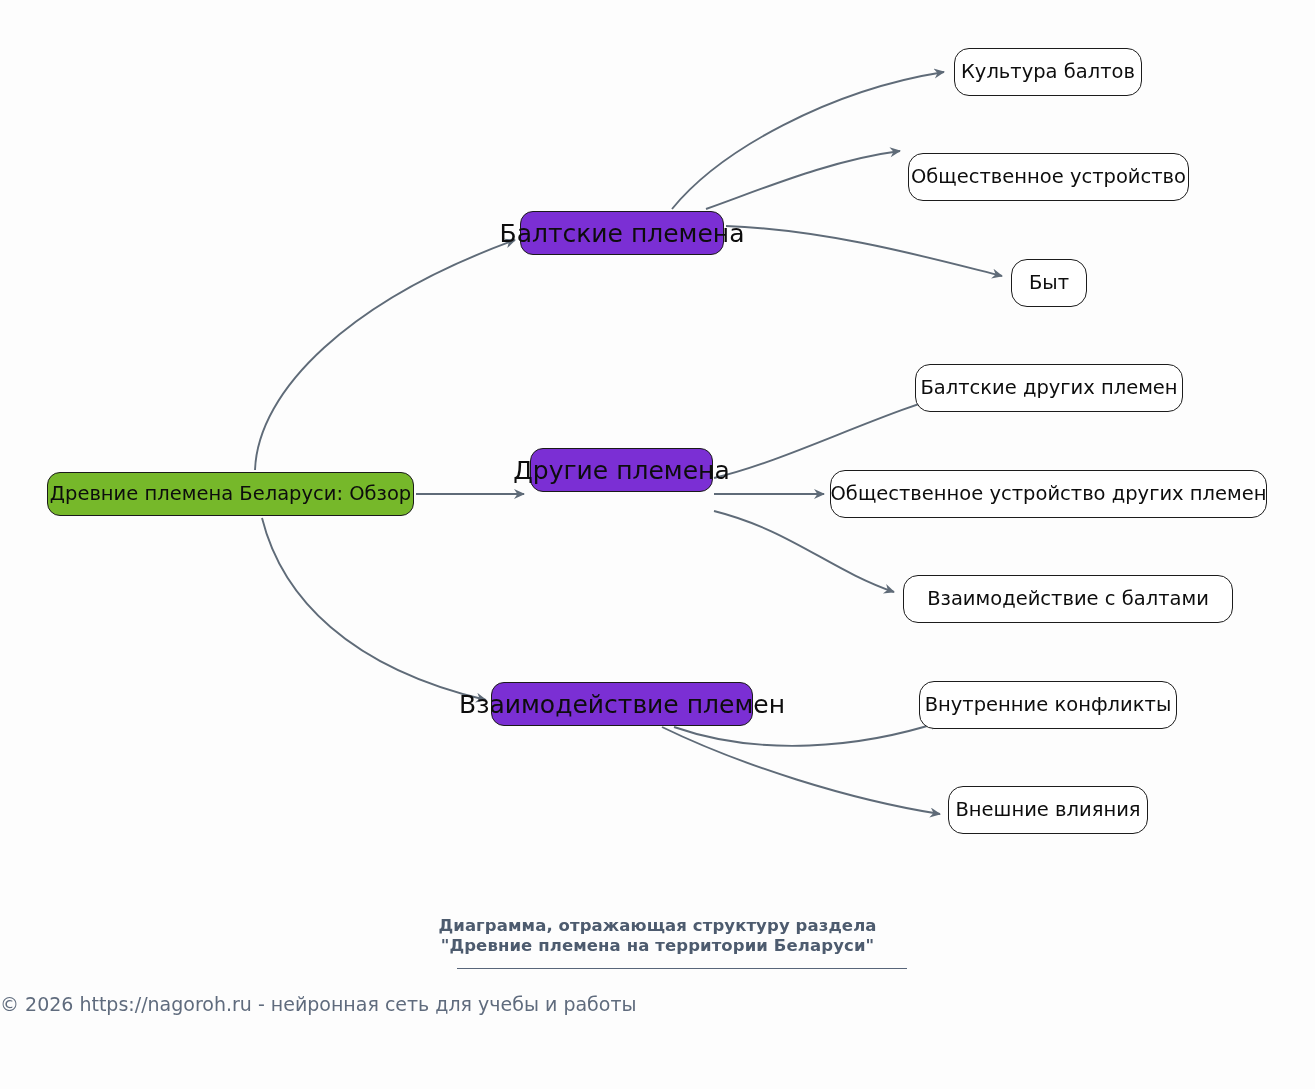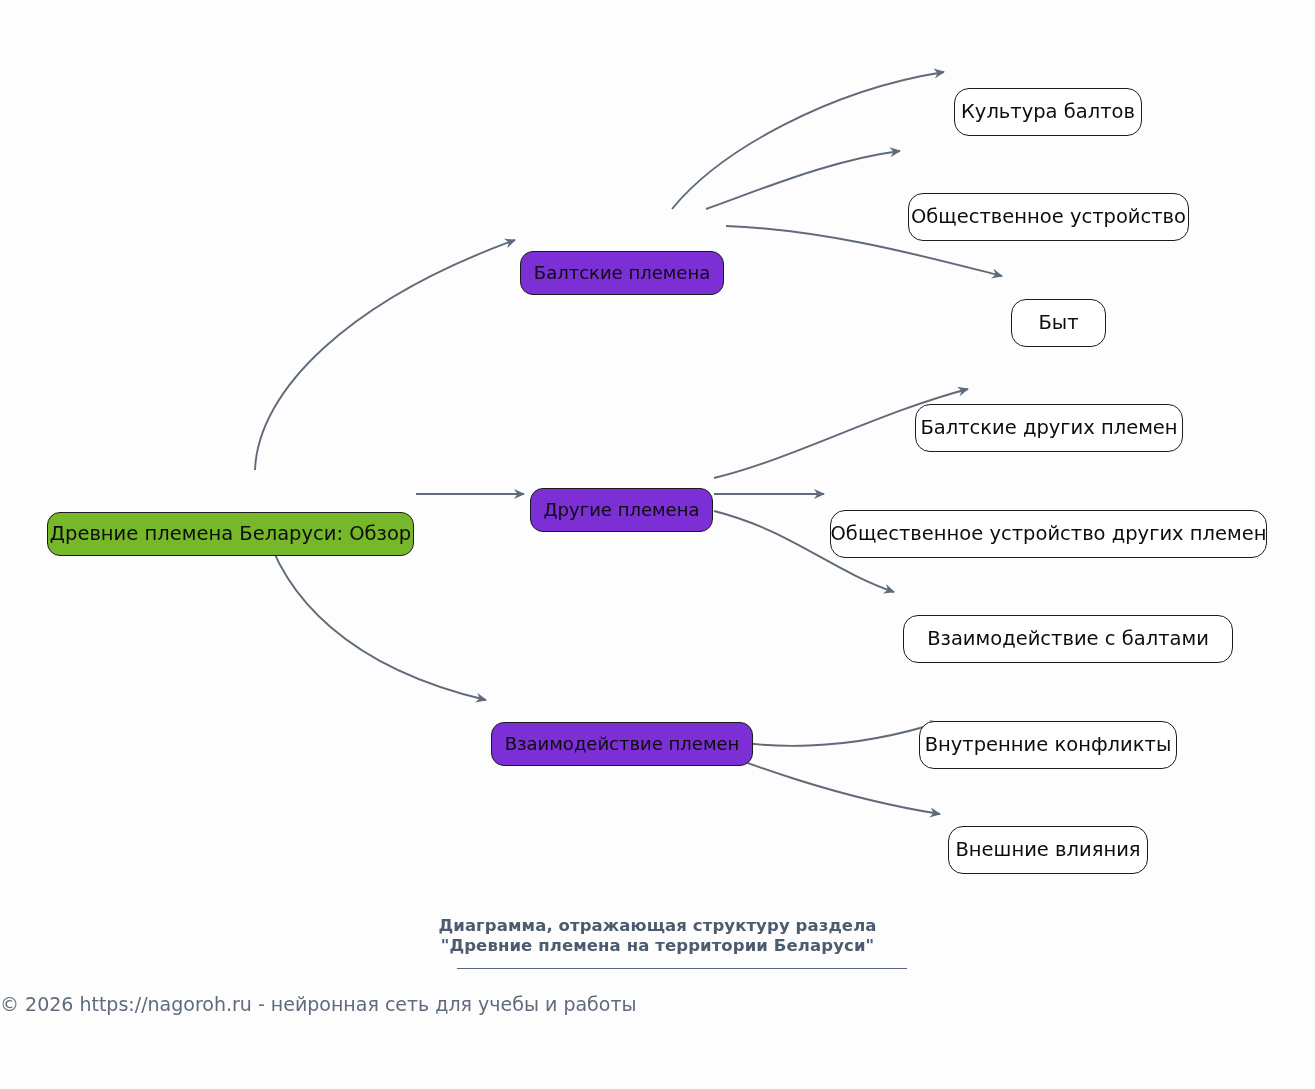--- a/index.html
+++ b/index.html
@@ -23,35 +23,34 @@
     pointer-events: none;
   }
   .node {
     position: absolute;
     display: flex;
     align-items: center;
     justify-content: center;
     white-space: nowrap;
     line-height: 1;
     z-index: 3;
-    margin-top: 40px;
   }
   .node-root {
     background: #76b82a;
     border: 1.6px solid #1a1a1a;
     border-radius: 13px;
     color: #0d0d0d;
     font-size: 19.5px;
   }
   .node-branch {
     background: #7b2fd4;
     border: 1.6px solid #1a1a1a;
     border-radius: 13px;
     color: #0d0d0d;
-    font-size: 18px;
+    font-size: 25px;
   }
   .node-leaf {
     background: #ffffff;
     border: 1.6px solid #1c1c1c;
     border-radius: 15px;
     color: #0d0d0d;
     font-size: 19.5px;
   }
   #caption {
     position: absolute;
@@ -121,21 +120,21 @@
 
   <div class="node node-branch" style="left:520px; top:211px; width:204px; height:44px;">
     <span>Балтские племена</span>
   </div>
   <div class="node node-leaf" style="left:954px; top:48px; width:188px; height:48px;">
     <span>Культура балтов</span>
   </div>
   <div class="node node-leaf" style="left:908px; top:153px; width:281px; height:48px;">
     <span>Общественное устройство</span>
   </div>
-  <div class="node node-leaf" style="left:1011px; top:259px; width:95px; height:48px;">
+  <div class="node node-leaf" style="left:1011px; top:259px; width:76px; height:48px;border-radius:16px;">
     <span>Быт</span>
   </div>
 
   <div class="node node-branch" style="left:530px; top:448px; width:183px; height:44px;">
     <span>Другие племена</span>
   </div>
   <div class="node node-leaf" style="left:915px; top:364px; width:268px; height:48px;">
     <span>Балтские других племен</span>
   </div>
   <div class="node node-leaf" style="left:830px; top:470px; width:437px; height:48px;">

